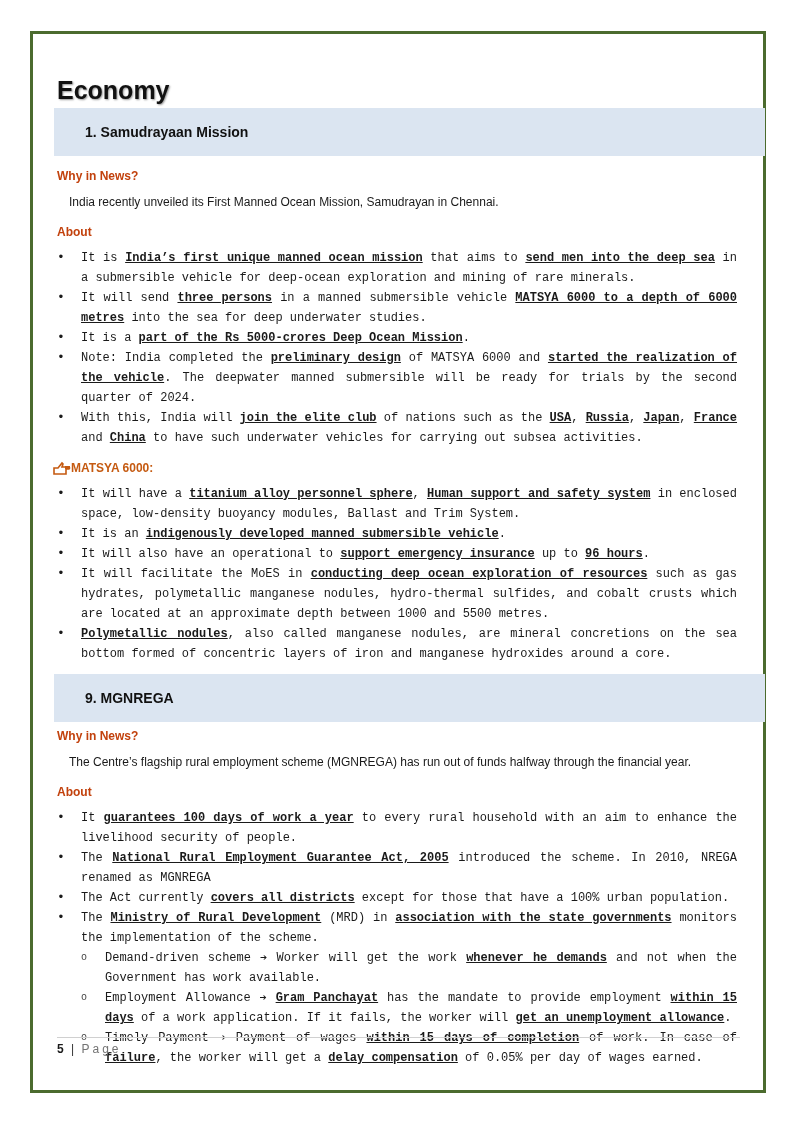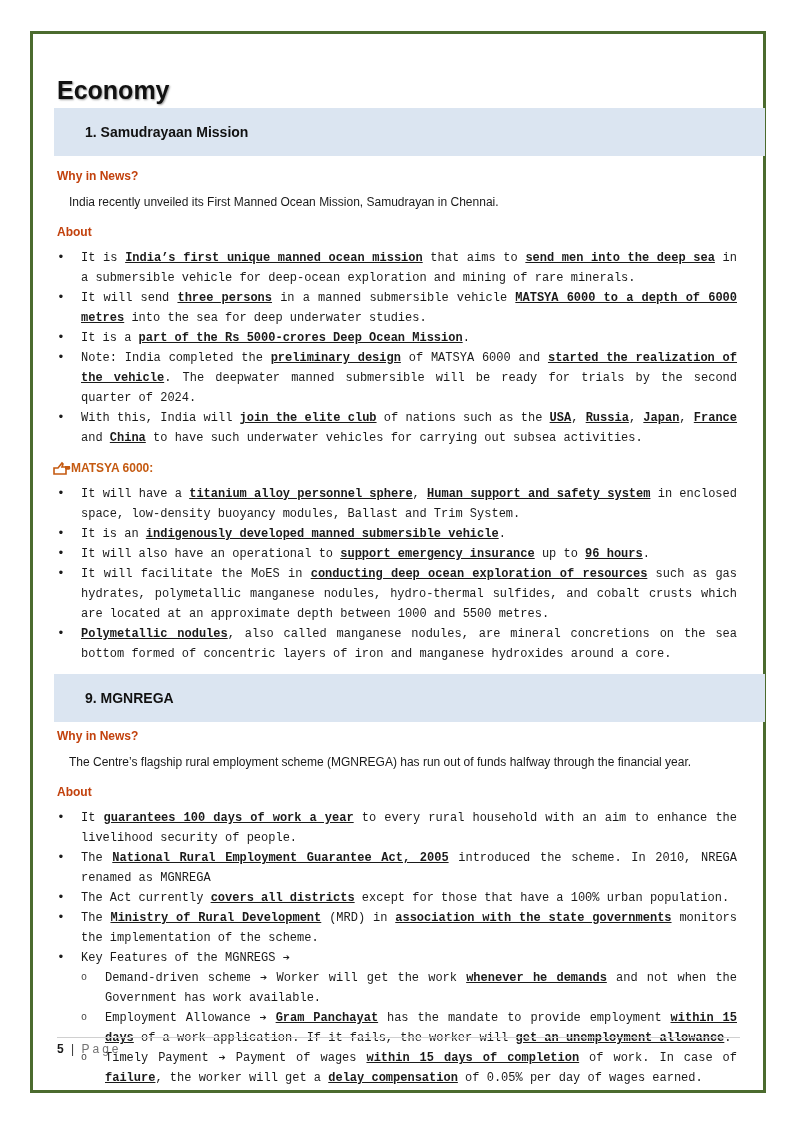--- a/index.html
+++ b/index.html
@@ -75,21 +75,20 @@
     <span class="label">9. MGNREGA</span>
   </div>
   <div class="sub" style="margin-top:4px">Why in News?</div>
   <p class="para">The Centre’s flagship rural employment scheme (MGNREGA) has run out of funds halfway through the financial year.</p>
   <div class="sub">About</div>
   <ul class="bullets">
       <li>It <span class="hl">guarantees 100 days of work a year</span> to every rural household with an aim to enhance the livelihood security of people.</li>
       <li>The <span class="hl">National Rural Employment Guarantee Act, 2005</span> introduced the scheme. In 2010, NREGA renamed as MGNREGA</li>
       <li>The Act currently <span class="hl">covers all districts</span> except for those that have a 100% urban population.</li>
       <li>The <span class="hl">Ministry of Rural Development</span> (MRD) in <span class="hl">association with the state governments</span> monitors the implementation of the scheme.</li>
-      <li>Key Features of the MGNREGS ➔</li>
     </ul>
   <ul class="sub-bullets">
       <li>Demand-driven scheme ➔ Worker will get the work <span class="hl">whenever he demands</span> and not when the Government has work available.</li>
       <li>Employment Allowance ➔ <span class="hl">Gram Panchayat</span> has the mandate to provide employment <span class="hl">within 15 days</span> of a work application. If it fails, the worker will <span class="hl">get an unemployment allowance</span>.</li>
       <li>Timely Payment ➔ Payment of wages <span class="hl">within 15 days of completion</span> of work. In case of <span class="hl">failure</span>, the worker will get a <span class="hl">delay compensation</span> of 0.05% per day of wages earned.</li>
     </ul>
 </div>
 
 <div class="footer-line"></div>
 <div class="footer">

